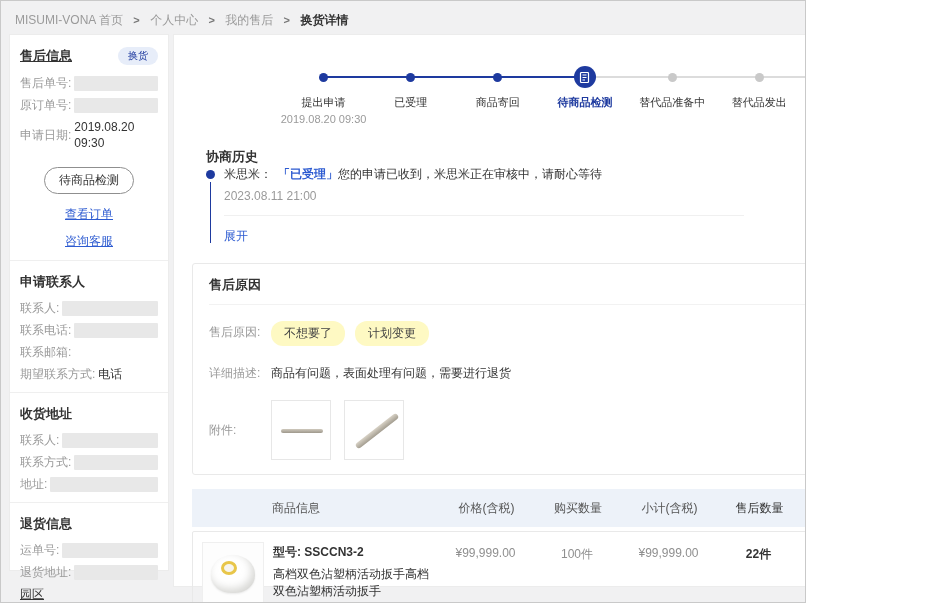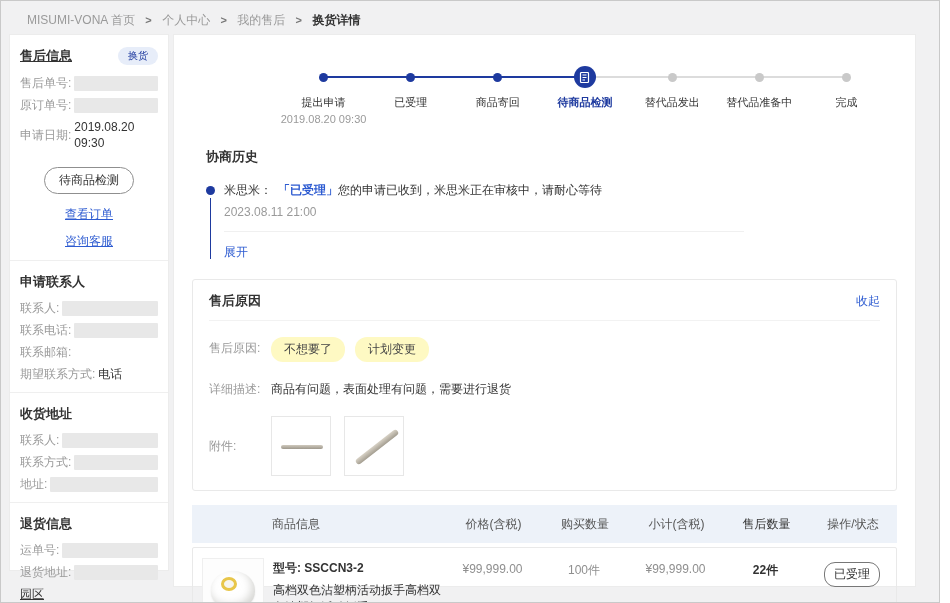--- a/index.html
+++ b/index.html
@@ -1,18 +1,18 @@
 <!DOCTYPE html>
 <html style="--accent-blue: #2d5bd1; --stepper-blue: #1e3a9f; --badge-bg: #e7edf9; --table-head-bg: #edf2f9; --valve-yellow: #e8c64a;"><head>
 <meta charset="utf-8">
 <style>
   * { margin:0; padding:0; box-sizing:border-box; }
   html,body { background:#fff; }
   body { font-family:"Liberation Sans","DejaVu Sans",sans-serif; font-size:12px; color:#333; }
-  .viewport { position:relative; width:940px; height:603px; background:#f1f1f2; border:1px solid #c9c9c9; overflow:hidden;padding-left:12px; }
+  .viewport { position:relative; width:806px; height:603px; background:#f1f1f2; border:1px solid #c9c9c9; overflow:hidden; }
 
   
   .breadcrumb { padding:11px 14px 9px 14px; font-size:12px; color:#9a9a9a; }
   .bc-item { color:#9a9a9a; cursor:pointer; }
   .bc-sep { margin:0 7px; color:#777; font-weight:bold; font-size:11px; }
   .bc-current { color:#333; font-weight:bold; }
 
   .cards { position:absolute; top:33px; left:8px; right:23px; display:flex; gap:4px; }
 
   
@@ -43,21 +43,21 @@
   .step-dot { position:relative; z-index:1; width:9px; height:9px; border-radius:50%; background:#c9c9c9; }
   .step.done .step-dot { background:var(--stepper-blue,#1e3a9f); }
   .step.current .step-dot { width:22px; height:22px; background:var(--stepper-blue,#1e3a9f); display:flex; align-items:center; justify-content:center; }
   .step-label { margin-top:6px; font-size:11px; color:#333; white-space:nowrap; }
   .step.current .step-label { color:var(--stepper-blue,#1e3a9f); font-weight:bold; }
   .step-sub { margin-top:3px; font-size:11px; color:#9a9a9a; white-space:nowrap; min-height:13px; }
 
   
   .history { margin-top:22px; padding-left:14px; }
   .section-title { font-size:13px; font-weight:bold; color:#333; }
-  .history-entry { position:relative; margin-top:16px; padding-left:18px; }
+  .history-entry { position:relative; padding-left:18px; }
   .h-dot { position:absolute; left:0; top:4px; width:9px; height:9px; border-radius:50%; background:var(--stepper-blue,#1e3a9f); }
   .h-line { position:absolute; left:4px; top:16px; bottom:2px; width:1px; background:var(--stepper-blue,#2a4ab0); }
   .h-msg { color:#333; line-height:16px; }
   .h-who { color:#333; margin-right:6px; }
   .h-tag { color:var(--accent-blue,#2d5bd1); font-weight:bold; }
   .h-time { color:#9a9a9a; margin-top:7px; }
   .h-divider { border-top:1px solid #f0f0f0; margin:12px 0; width:520px; }
   .h-expand { color:var(--accent-blue,#2d5bd1); cursor:pointer; }
 
   
@@ -220,29 +220,29 @@
             </div>
           </div>
           <div class="step-label">待商品检测</div>
           <div class="step-sub"></div>
         </div>
         <div class="step pending">
           <div class="step-dotrow">
               <div class="step-conn"></div>
               <div class="step-dot"></div>
             </div>
+          <div class="step-label">替代品准备中</div>
+          <div class="step-sub"></div>
+        </div>
+        <div class="step pending">
+          <div class="step-dotrow">
+              <div class="step-conn"></div>
+              <div class="step-dot"></div>
+            </div>
           <div class="step-label">替代品发出</div>
-          <div class="step-sub"></div>
-        </div>
-        <div class="step pending">
-          <div class="step-dotrow">
-              <div class="step-conn"></div>
-              <div class="step-dot"></div>
-            </div>
-          <div class="step-label">替代品准备中</div>
           <div class="step-sub"></div>
         </div>
         <div class="step pending">
           <div class="step-dotrow">
               <div class="step-conn"></div>
               <div class="step-dot"></div>
             </div>
           <div class="step-label">完成</div>
           <div class="step-sub"></div>
         </div>

